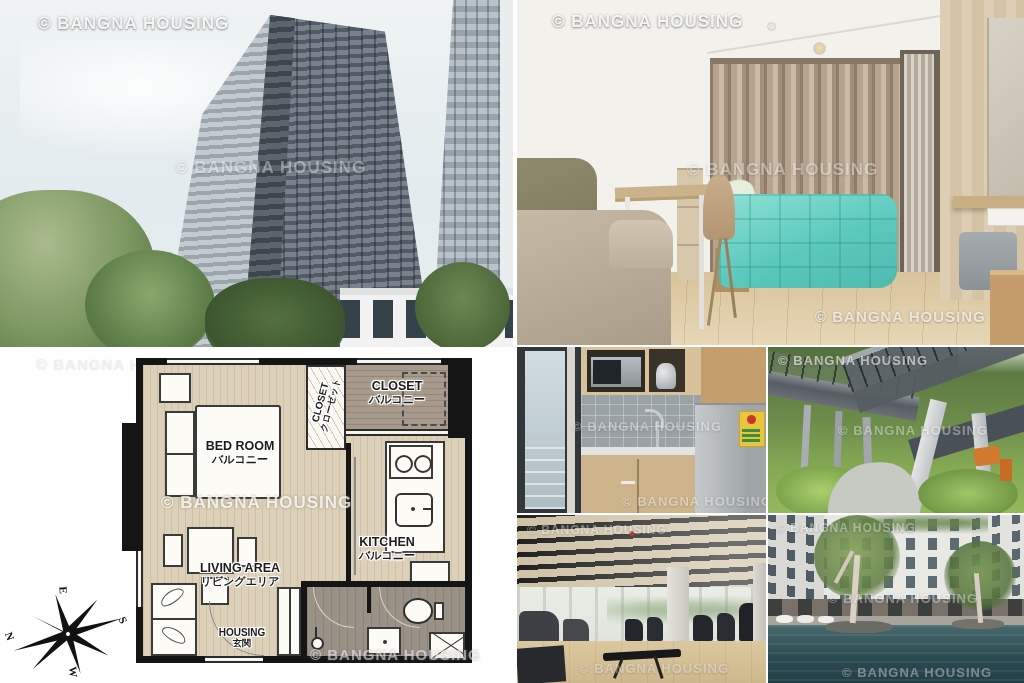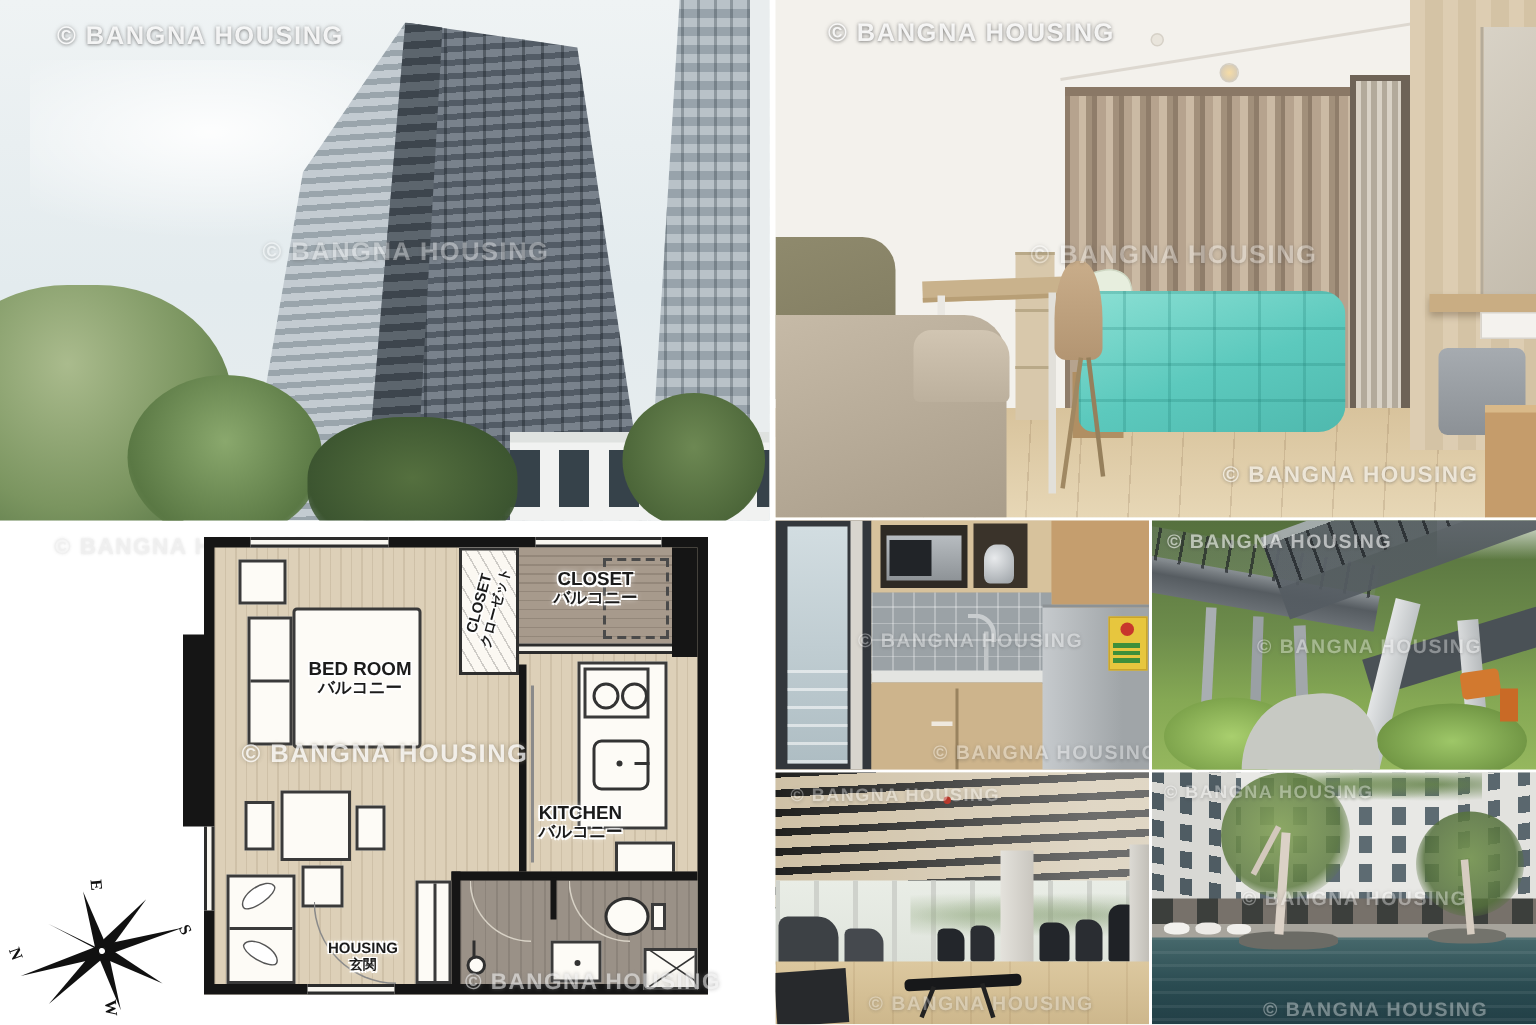--- a/index.html
+++ b/index.html
@@ -189,20 +189,24 @@
         <span>KITCHEN</span>
         <span class="ja">バルコニー</span>
       </div>
 
       <div class="wm" style="left:18px;top:128px;font-size:17px;opacity:.85;text-shadow:0 0 3px rgba(130,120,100,.8);">© BANGNA HOUSING</div>
 
       <div class="fixt" style="left:44px;top:162px;width:47px;height:47px;"></div>
       <div class="fixt" style="left:20px;top:169px;width:20px;height:33px;"></div>
       <div class="fixt" style="left:94px;top:172px;width:20px;height:30px;"></div>
       <div class="fixt" style="left:58px;top:212px;width:28px;height:28px;"></div>
+      <div class="plabel" style="left:42px;top:196px;width:110px;">
+        <span>LIVING AREA</span>
+        <span class="ja">リビングエリア</span>
+      </div>
       <div class="fixt" style="left:8px;top:218px;width:46px;height:73px;">
         <div class="a" style="left:0;top:33px;width:100%;height:2px;background:#3a3a3a;"></div>
         <div class="leaf" style="left:6px;top:6px;transform:rotate(-35deg);"></div>
         <div class="leaf" style="left:8px;top:44px;transform:rotate(30deg);"></div>
       </div>
 
       <div class="qarc" style="left:66px;top:236px;width:54px;height:54px;"></div>
       <div class="plabel plabel-sm" style="left:66px;top:262px;width:66px;">
         <span>HOUSING</span>
         <span class="ja">玄関</span>

